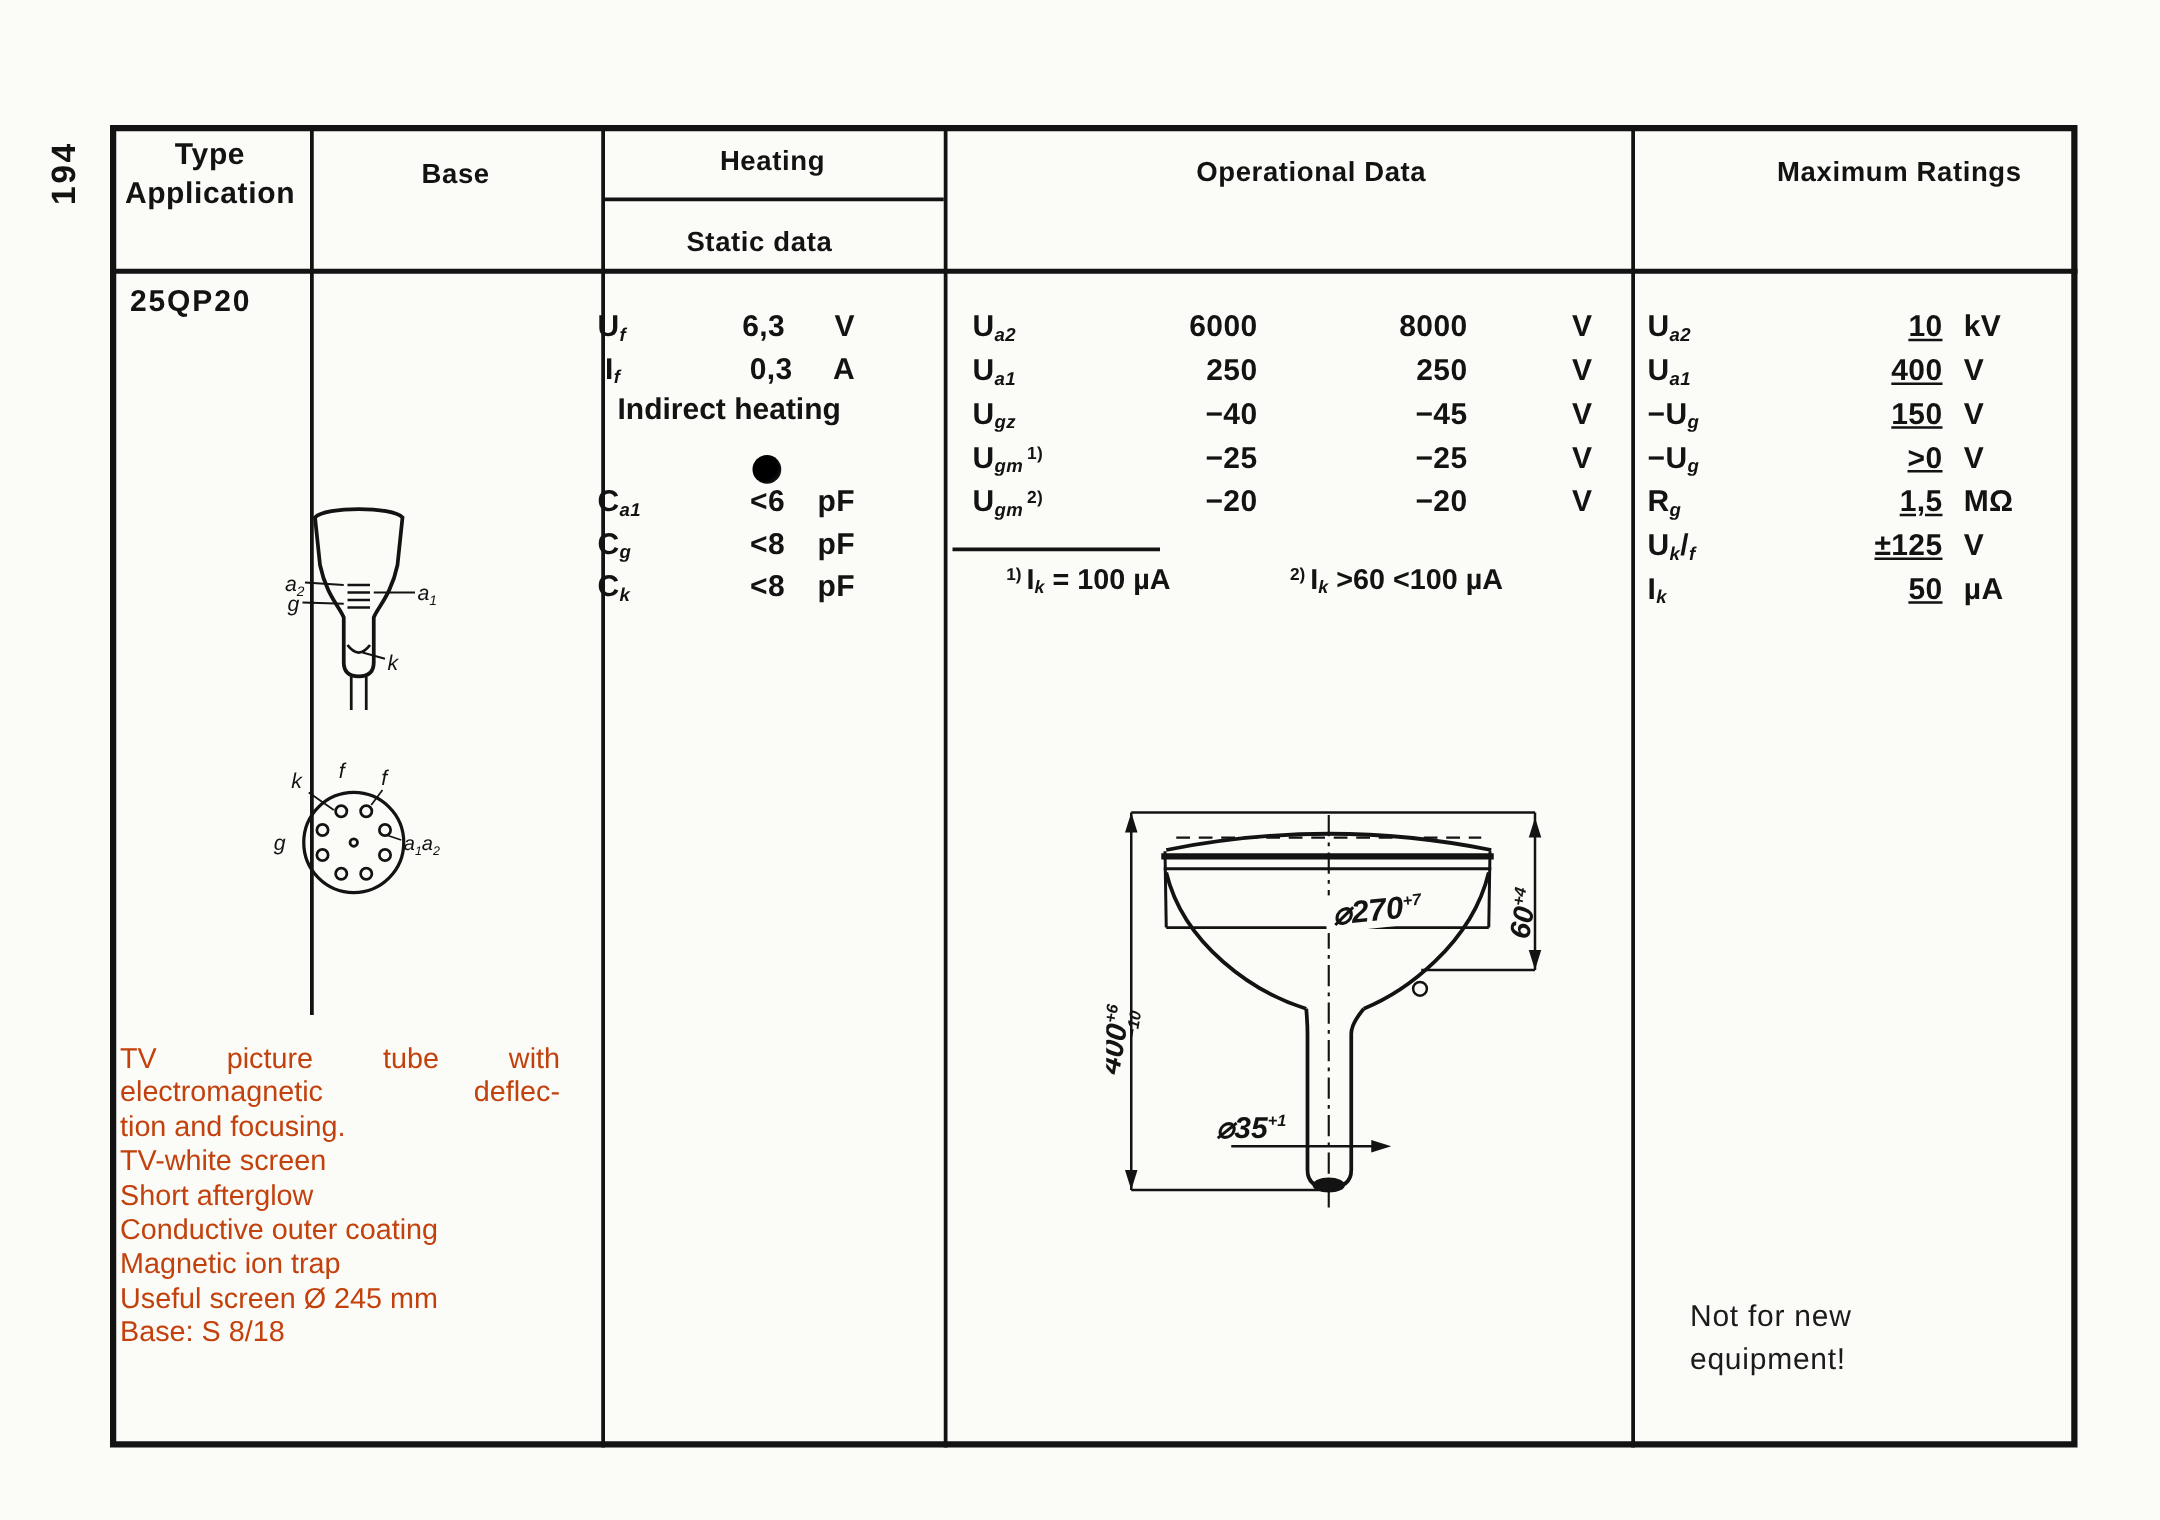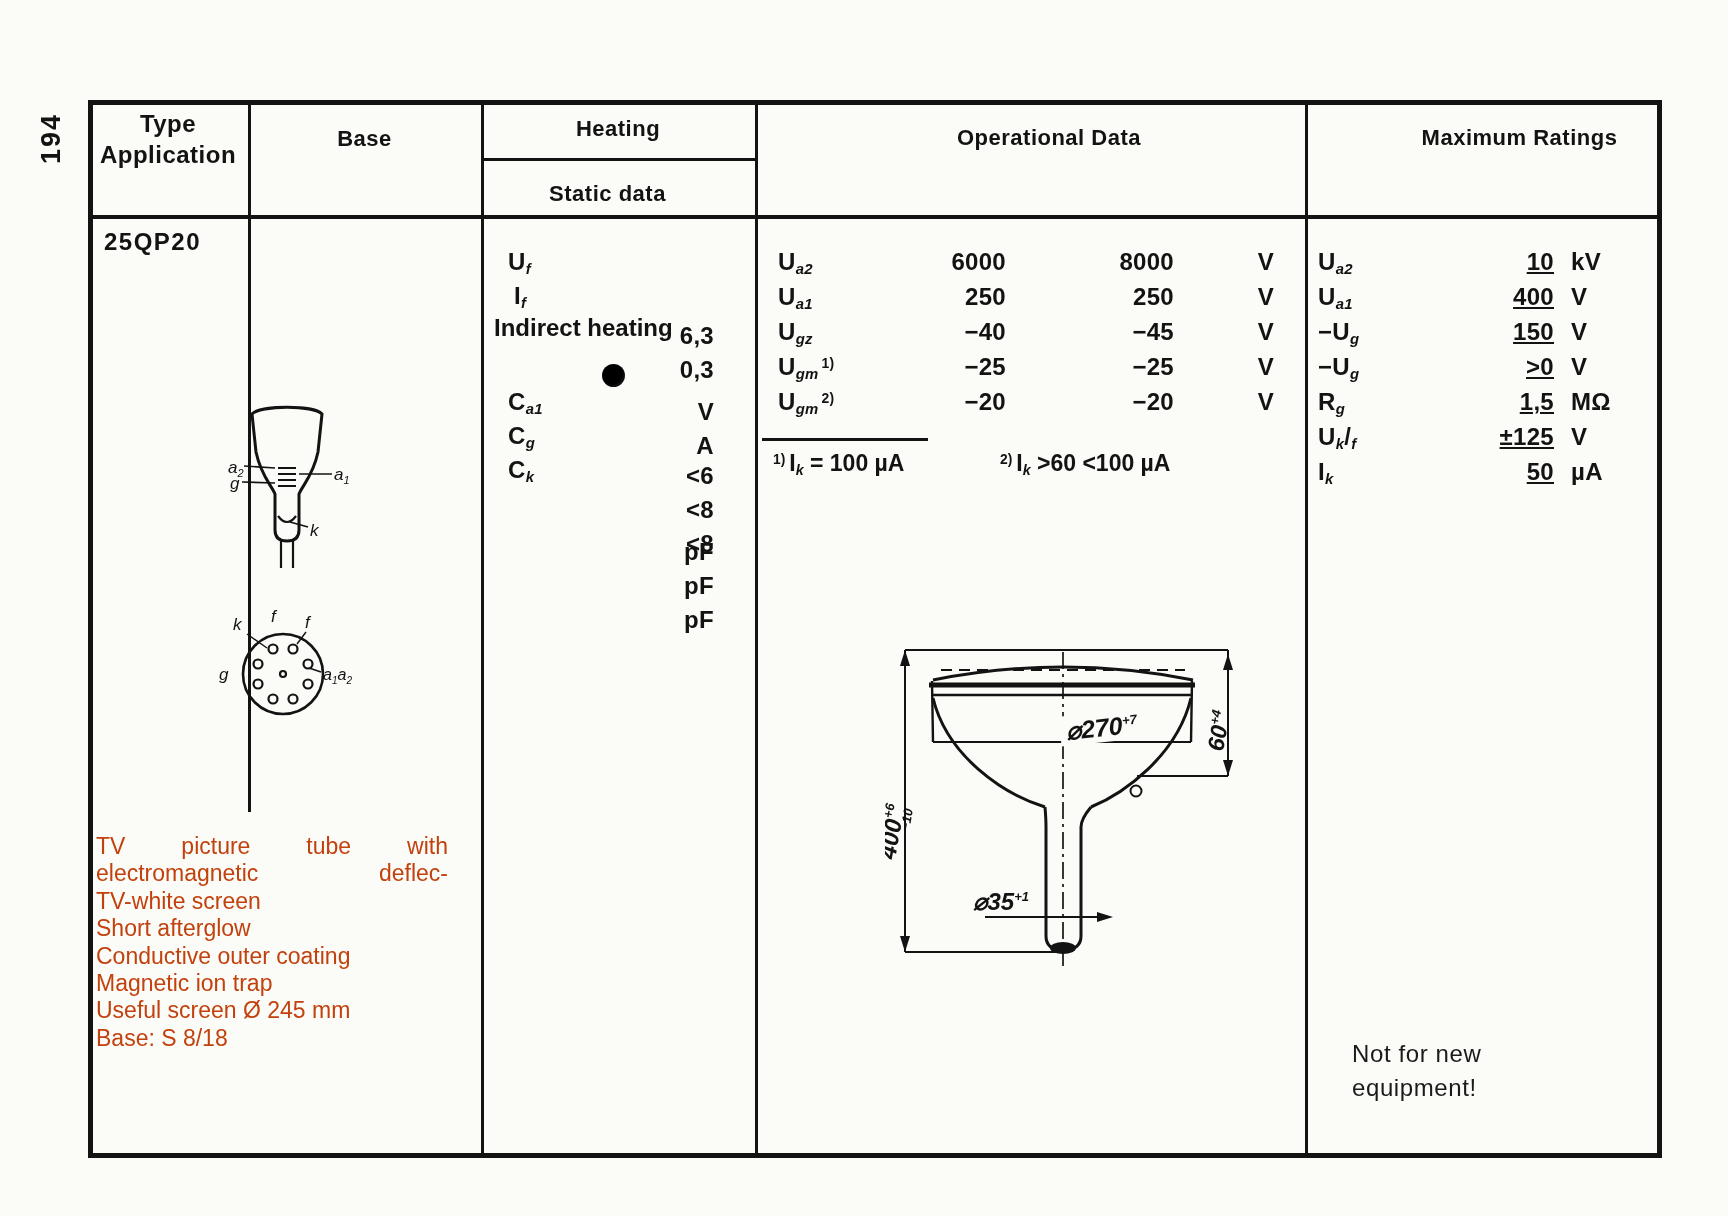--- a/index.html
+++ b/index.html
@@ -15,35 +15,35 @@
   .pn{position:absolute;left:36px;top:164px;transform-origin:0 0;
       transform:rotate(-90deg);font-size:27px;font-weight:700;letter-spacing:2px;}
   .hdr{position:absolute;font-weight:700;font-size:22px;text-align:center;
        letter-spacing:.5px;white-space:nowrap;}
   .tube-type{position:absolute;left:104px;top:228px;font-size:24px;font-weight:700;
              letter-spacing:1.5px;}
   .row{position:absolute;display:flex;font-size:24px;font-weight:700;
        letter-spacing:.3px;white-space:nowrap;line-height:1.2;}
   .row sub{font-size:.62em;font-style:italic;vertical-align:-.25em;}
   .row sup.mark{font-size:.58em;vertical-align:.5em;margin-left:3px;}
-  .h-row{left:508px;width:206px;flex-direction:column;}
+  .h-row{left:478px;width:206px;}
   .h-row .c1{flex:0 0 74px;}
   .h-row .c2{flex:0 0 76px;text-align:right;}
   .h-row .c3{flex:1;text-align:right;}
   .op-row{left:778px;width:512px;}
   .op-row .c1{flex:0 0 118px;}
   .op-row .c2{flex:0 0 110px;text-align:right;}
   .op-row .c3{flex:0 0 168px;text-align:right;}
   .op-row .c4{flex:1;text-align:right;padding-right:16px;}
   .mx-row{left:1318px;width:316px;}
   .mx-row .c1{flex:0 0 124px;}
   .mx-row .c2{flex:0 0 112px;text-align:right;text-decoration:underline;}
   .mx-row .c3{flex:1;padding-left:17px;}
   .note{position:absolute;left:494px;font-size:24px;font-weight:700;white-space:nowrap;}
-  .fn{position:absolute;top:450px;font-size:23px;font-weight:700;white-space:nowrap;line-height:1.2;}
+  .fn{position:absolute;top:450px;font-size:23px;font-weight:700;white-space:nowrap;line-height:1.2;margin-left:32px;}
   .fn sub{font-size:.62em;font-style:italic;vertical-align:-.25em;}
   .fn sup.mark{font-size:.6em;vertical-align:.5em;margin-right:4px;}
   .blob{position:absolute;left:602px;top:364px;width:23px;height:23px;border-radius:50%;
         background:radial-gradient(circle at 40% 40%, #000 55%, #333 100%);}
   .desc{position:absolute;left:96px;top:833px;width:352px;font-size:23px;
         font-weight:400;line-height:27.4px;color:#c2410c;}
   .desc .ln{white-space:nowrap;}
   .desc .just{white-space:normal;text-align:justify;text-align-last:justify;}
   .mx-note{position:absolute;left:1352px;font-size:24px;font-weight:500;
            letter-spacing:.6px;white-space:nowrap;color:#1b1b1b;}
@@ -175,20 +175,21 @@
     <span class="c1"><span></span><span>I</span><sub>k</sub><span></span><sub></sub></span>
     <span class="c2">50</span>
     <span class="c3">µA</span>
   </div>
   <div class="mx-note" style="top:1040px;">Not for new</div>
   <div class="mx-note" style="top:1074px;">equipment!</div>
 
   <div class="desc">
     <div class="ln just">TV picture tube with</div>
     <div class="ln just">electromagnetic deflec-</div>
+    <div class="ln">tion and focusing.</div>
     <div class="ln">TV-white screen</div>
     <div class="ln">Short afterglow</div>
     <div class="ln">Conductive outer coating</div>
     <div class="ln">Magnetic ion trap</div>
     <div class="ln">Useful screen Ø 245 mm</div>
     <div class="ln">Base: S 8/18</div>
   </div>
 
   <svg class="abs" style="left:222px;top:396px;" width="130" height="215" viewBox="0 0 130 215">
     <path d="M30,18 C38,9 92,9 100,18 L96,56 C91,80 80,90 77,98 L77,134 Q77,145 65,145 Q53,145 53,134 L53,98 C50,90 39,80 34,56 Z" fill="none" stroke="#131313" stroke-width="3"></path>

